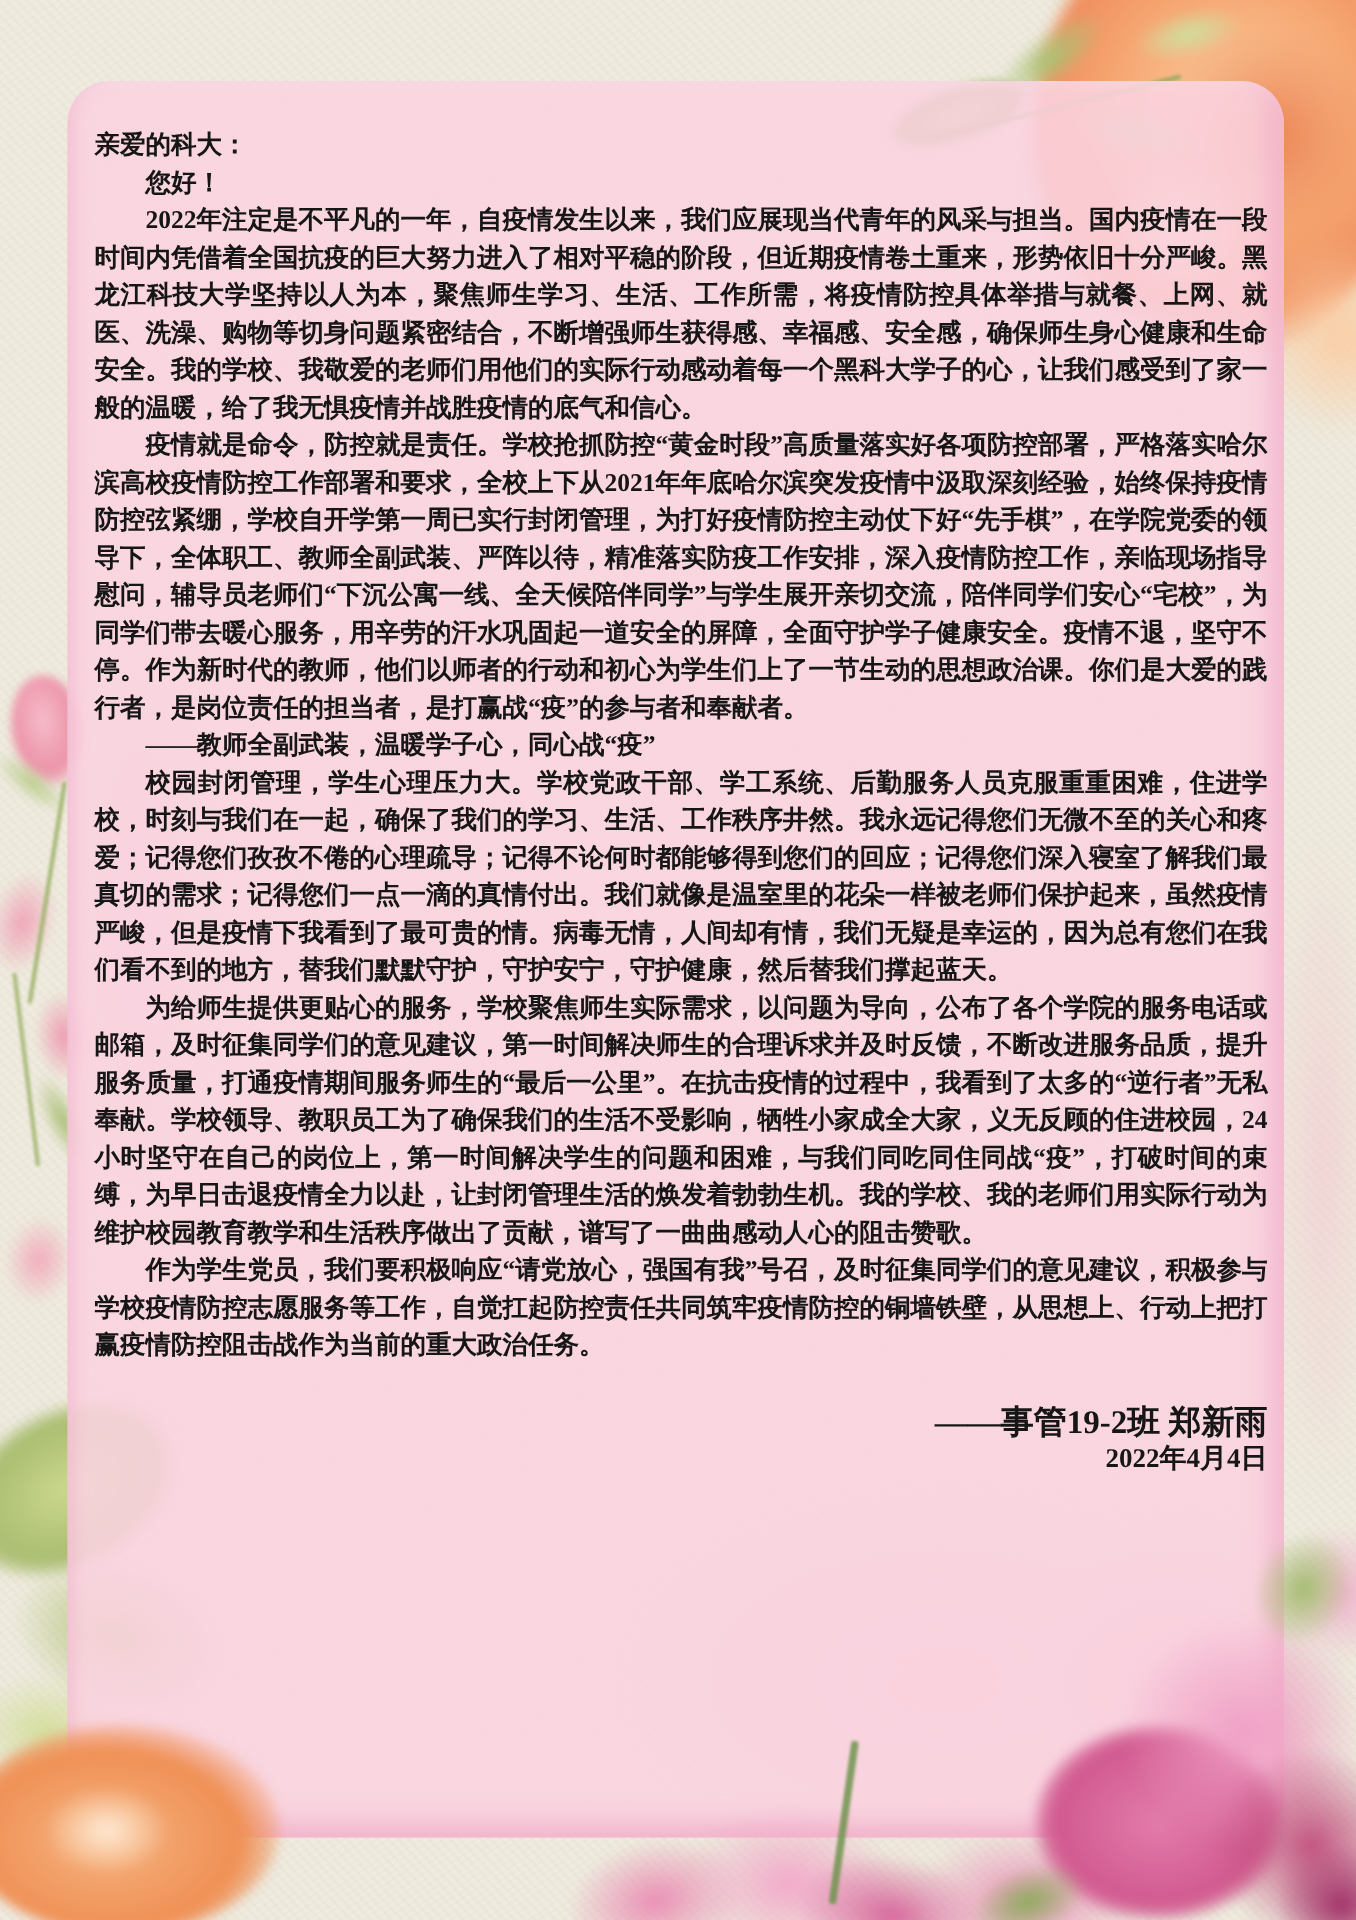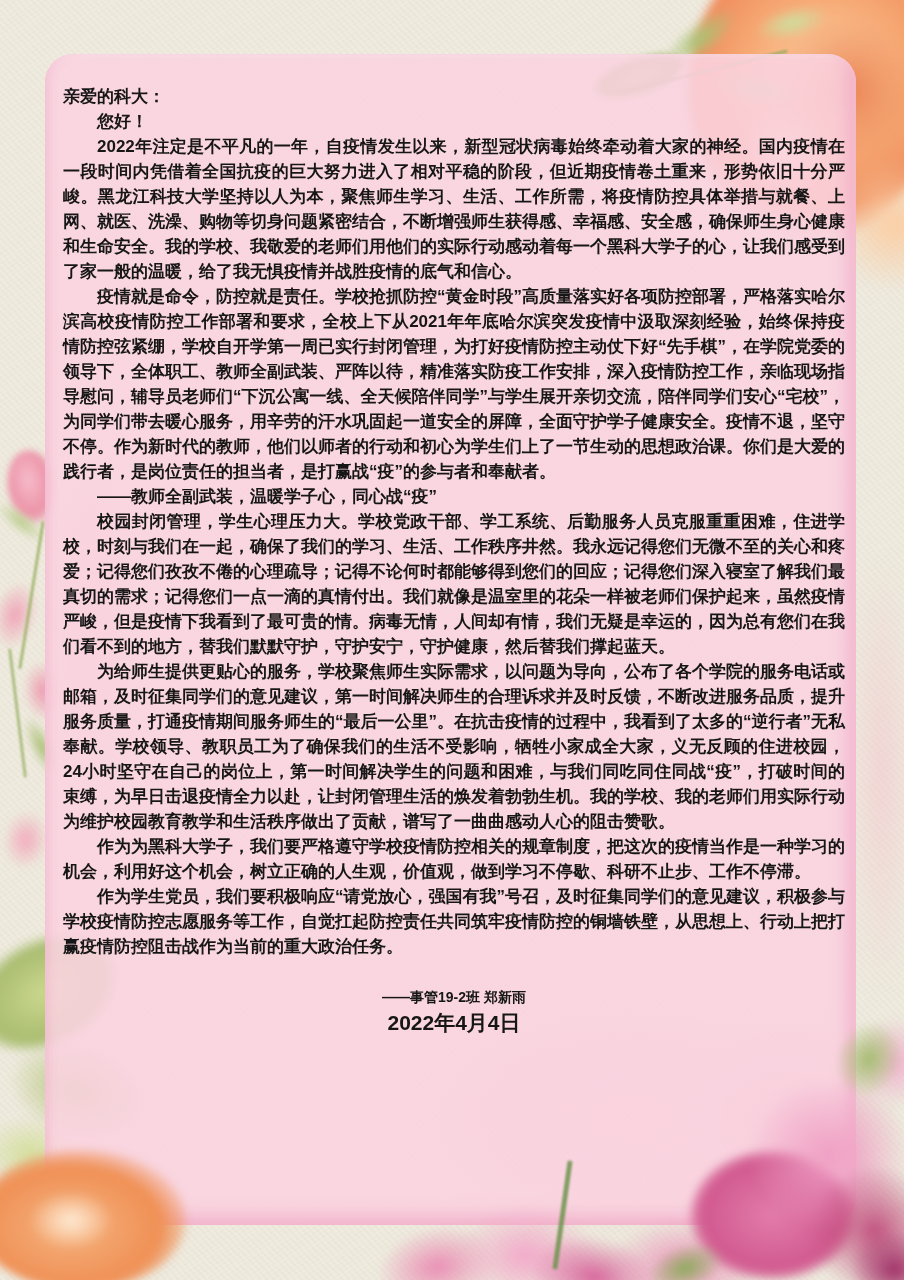--- a/index.html
+++ b/index.html
@@ -130,27 +130,28 @@
     background:radial-gradient(ellipse, #a6bd72 0%, rgba(166,189,114,0) 75%);}
 
   
   .letter-text{
     position:absolute;z-index:4;
     left:63px;top:84px;width:782px;
     color:var(--text-color);
     font-size:17px;line-height:25px;font-weight:700;
     text-align:justify;
     letter-spacing:0;
+    font-family:Liberation Serif, serif;
   }
   .letter-text p{margin:0;padding:0;}
   .para,.heading{text-indent:2em;}
   .salutation{text-indent:0;}
   .signature-block{margin-top:26px;}
-  .sig-name{text-align:center;padding-right:13px;font-size:14px;}
-  .sig-date{text-align:center;padding-right:57px;font-size:21px;}
+  .sig-name{text-align:right;padding-right:13px;font-size:22px;}
+  .sig-date{text-align:right;padding-right:57px;font-size:18px;}
 </style>
 </head>
 <body>
 
 <div class="page">
 
   <div class="deco-under">
     <div class="blob rose-tr-a"></div>
     <div class="blob rose-tr-b"></div>
     <div class="blob rose-tr-c"></div>
@@ -194,26 +195,25 @@
     <div class="blob pet-9"></div>
     <div class="grn-1" style="position:absolute;"></div>
     <div class="blob grn-2"></div>
     <div class="blob grn-3"></div>
   </div>
 
   <div class="letter-text">
     <div id="letter-body">
         <p class="salutation">亲爱的科大：</p>
         <p class="para">您好！</p>
-        <p class="para">2022年注定是不平凡的一年，自疫情发生以来，新型冠状病毒始终牵动着大家的神经。国内疫情在一段时间内凭借着全国抗疫的巨大努力进入了相对平稳的阶段，但近期疫情卷土重来，形势依旧十分严峻。黑龙江科技大学坚持以人为本，聚焦师生学习、生活、工作所需，将疫情防控具体举措与就餐、上网、就医、洗澡、购物等切身问题紧密结合，不断增强师生获得感、幸福感、安全感，确保师生身心健康和生命安全。我的学校、我敬爱的老师们用他们的实际行动感动着每一个黑科大学子的心，让我们感受到了家一般的温暖，给了我无惧疫情并战胜疫情的底气和信心。</p>
+        <p class="para">2022年注定是不平凡的一年，自疫情发生以来，我们应展现当代青年的风采与担当。国内疫情在一段时间内凭借着全国抗疫的巨大努力进入了相对平稳的阶段，但近期疫情卷土重来，形势依旧十分严峻。黑龙江科技大学坚持以人为本，聚焦师生学习、生活、工作所需，将疫情防控具体举措与就餐、上网、就医、洗澡、购物等切身问题紧密结合，不断增强师生获得感、幸福感、安全感，确保师生身心健康和生命安全。我的学校、我敬爱的老师们用他们的实际行动感动着每一个黑科大学子的心，让我们感受到了家一般的温暖，给了我无惧疫情并战胜疫情的底气和信心。</p>
         <p class="para">疫情就是命令，防控就是责任。学校抢抓防控“黄金时段”高质量落实好各项防控部署，严格落实哈尔滨高校疫情防控工作部署和要求，全校上下从2021年年底哈尔滨突发疫情中汲取深刻经验，始终保持疫情防控弦紧绷，学校自开学第一周已实行封闭管理，为打好疫情防控主动仗下好“先手棋”，在学院党委的领导下，全体职工、教师全副武装、严阵以待，精准落实防疫工作安排，深入疫情防控工作，亲临现场指导慰问，辅导员老师们“下沉公寓一线、全天候陪伴同学”与学生展开亲切交流，陪伴同学们安心“宅校”，为同学们带去暖心服务，用辛劳的汗水巩固起一道安全的屏障，全面守护学子健康安全。疫情不退，坚守不停。作为新时代的教师，他们以师者的行动和初心为学生们上了一节生动的思想政治课。你们是大爱的践行者，是岗位责任的担当者，是打赢战“疫”的参与者和奉献者。</p>
         <p class="heading">——教师全副武装，温暖学子心，同心战“疫”</p>
         <p class="para">校园封闭管理，学生心理压力大。学校党政干部、学工系统、后勤服务人员克服重重困难，住进学校，时刻与我们在一起，确保了我们的学习、生活、工作秩序井然。我永远记得您们无微不至的关心和疼爱；记得您们孜孜不倦的心理疏导；记得不论何时都能够得到您们的回应；记得您们深入寝室了解我们最真切的需求；记得您们一点一滴的真情付出。我们就像是温室里的花朵一样被老师们保护起来，虽然疫情严峻，但是疫情下我看到了最可贵的情。病毒无情，人间却有情，我们无疑是幸运的，因为总有您们在我们看不到的地方，替我们默默守护，守护安宁，守护健康，然后替我们撑起蓝天。</p>
         <p class="para">为给师生提供更贴心的服务，学校聚焦师生实际需求，以问题为导向，公布了各个学院的服务电话或邮箱，及时征集同学们的意见建议，第一时间解决师生的合理诉求并及时反馈，不断改进服务品质，提升服务质量，打通疫情期间服务师生的“最后一公里”。在抗击疫情的过程中，我看到了太多的“逆行者”无私奉献。学校领导、教职员工为了确保我们的生活不受影响，牺牲小家成全大家，义无反顾的住进校园，24小时坚守在自己的岗位上，第一时间解决学生的问题和困难，与我们同吃同住同战“疫”，打破时间的束缚，为早日击退疫情全力以赴，让封闭管理生活的焕发着勃勃生机。我的学校、我的老师们用实际行动为维护校园教育教学和生活秩序做出了贡献，谱写了一曲曲感动人心的阻击赞歌。</p>
-        <p class="para">作为为黑科大学子，我们要严格遵守学校疫情防控相关的规章制度，把这次的疫情当作是一种学习的机会，利用好这个机会，树立正确的人生观，价值观，做到学习不停歇、科研不止步、工作不停滞。</p>
         <p class="para">作为学生党员，我们要积极响应“请党放心，强国有我”号召，及时征集同学们的意见建议，积极参与学校疫情防控志愿服务等工作，自觉扛起防控责任共同筑牢疫情防控的铜墙铁壁，从思想上、行动上把打赢疫情防控阻击战作为当前的重大政治任务。</p>
       </div>
     <div class="signature-block">
       <p class="sig-name">——事管19-2班 郑新雨</p>
       <p class="sig-date">2022年4月4日</p>
     </div>
   </div>
 
 </div>
 

